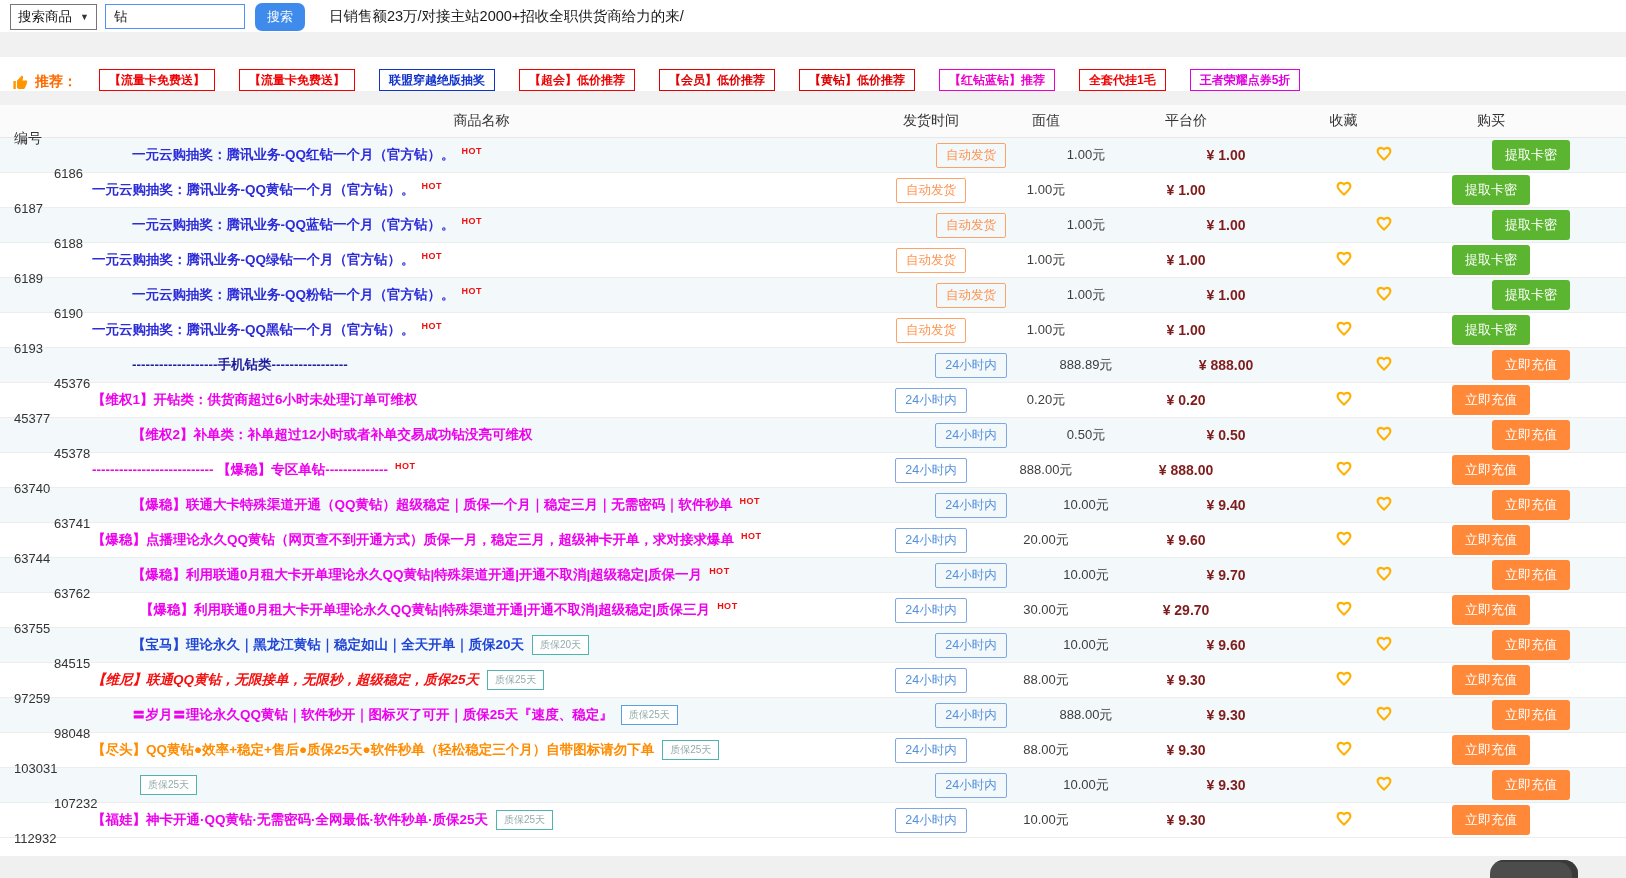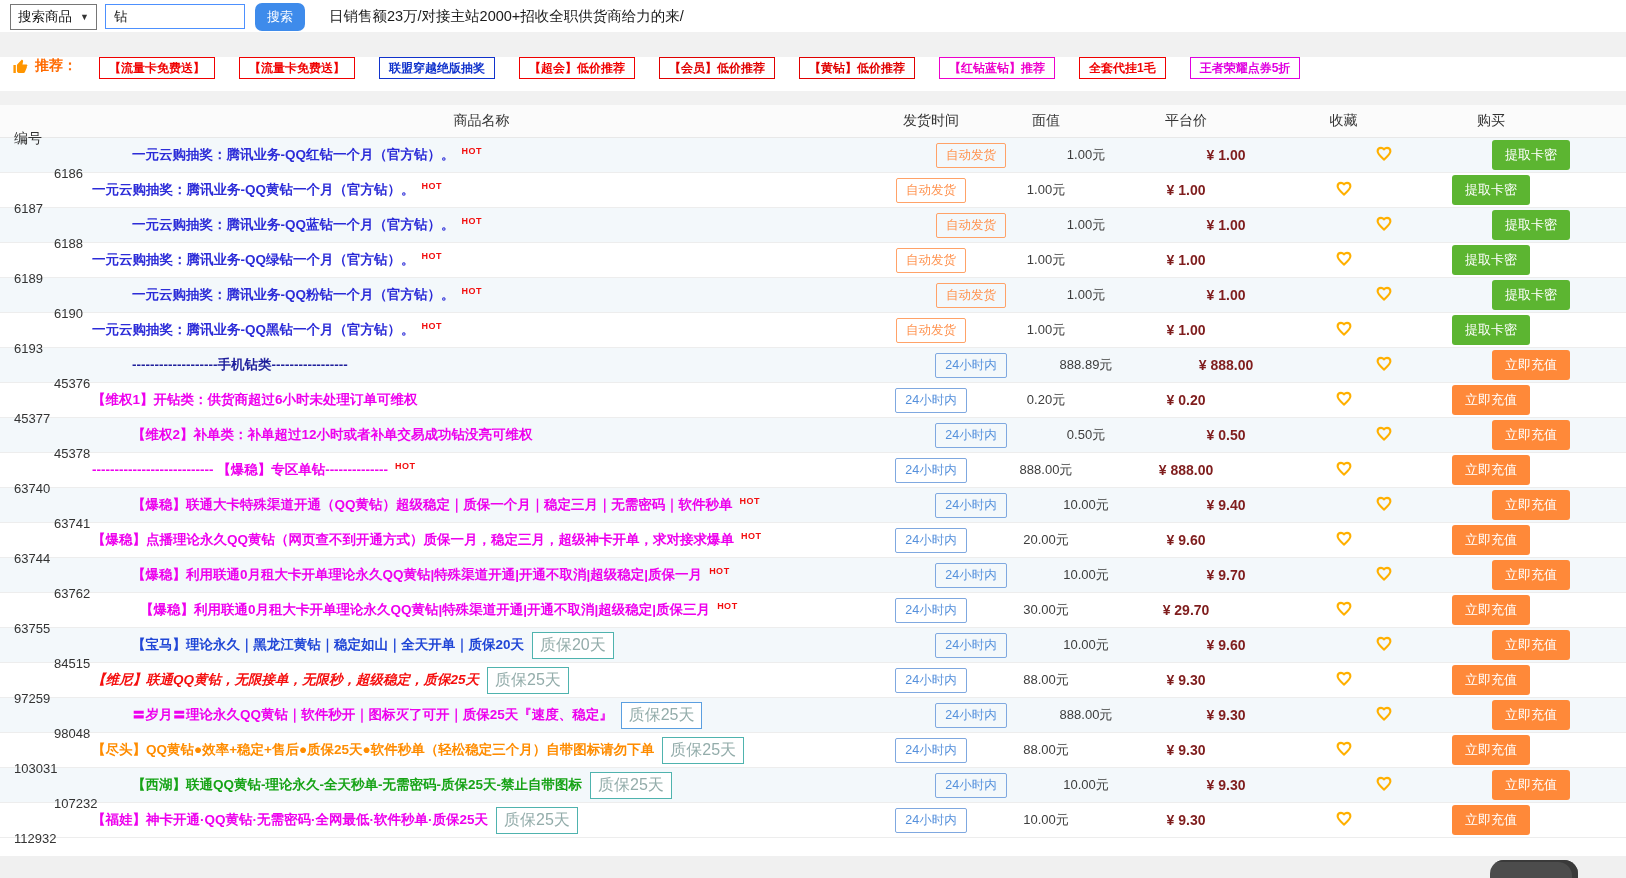--- a/index.html
+++ b/index.html
@@ -15,21 +15,21 @@
     font-size:13.5px; color:#222; outline:none; font-family:inherit; }
   .search-btn { margin-left:10px; background:#3e8beb; color:#fff; border:none; border-radius:7px;
     padding:5px 12px; font-size:13px; cursor:pointer; font-family:inherit; }
   .announce { margin-left:24px; font-size:14.5px; color:#1a1a1a; }
 
   .band { background:#f1f1f1; width:100%; }
   .band1 { height:25px; }
   .band2 { height:14px; }
 
   
-  .recbar { height:34px; display:flex; align-items:flex-start; padding-left:12px; background:#fff; gap:22px; }
+  .recbar { height:34px; display:flex; align-items:flex-end; padding-left:12px; background:#fff; gap:22px; }
   .rec-label-wrap { display:flex; align-items:center; gap:6px; }
   .rec-label { color:#ff6a00; font-size:14px; font-weight:bold; }
   .rec-link { display:inline-block; border:1px solid currentColor; padding:3px 9px;
     font-size:12px; font-weight:bold; text-decoration:none; line-height:1.2; cursor:pointer; background:#fff; }
 
   
   .thead { height:33px; display:flex; align-items:center; background:#fbfbfb;
     border-bottom:1px solid #e8e8e8; font-size:14px; color:#333; }
   .trow { height:35px; display:flex; align-items:center; border-bottom:1px solid #ededed;
     font-size:13px; background:#fff; }
@@ -40,21 +40,21 @@
   .c-ship  { width:120px; text-align:center; }
   .c-face  { width:110px; text-align:center; color:#3d3d3d; }
   .c-price { width:170px; text-align:center; font-weight:bold; font-size:14px; color:#7f1d1d; }
   .c-fav   { width:145px; text-align:center; }
   .c-buy   { width:150px; text-align:center; }
   .h-name  { text-align:center; display:block; }
 
   .pname { font-weight:bold; font-size:13.5px; text-decoration:none; cursor:pointer; white-space:nowrap; }
   .hot { color:#f20d0d; font-size:9px; font-weight:bold; margin-left:7px; letter-spacing:.5px;
     position:relative; top:-4px; }
-  .tag { margin-left:8px; border:1px solid #4fb3ae; color:#93acaa; font-size:16px; font-weight:normal;
+  .tag { margin-left:8px; border:1px solid #4fb3ae; color:#93acaa; font-size:10px; font-weight:normal;
     padding:2px 7px; background:#fff; white-space:nowrap; }
 
   .ship { display:inline-block; border:1px solid; padding:3px 9px; font-size:12.5px; border-radius:2px; background:transparent; }
   .ship.auto { color:#ff9350; border-color:#ffa268; }
   .ship.day  { color:#5590dc; border-color:#7fa8e0; }
 
   .heart { display:inline-block; cursor:pointer; line-height:0; }
   .buy { border:none; border-radius:3px; color:#fff; font-size:13px; padding:6px 13px;
     cursor:pointer; font-family:inherit; }
   .buy.card   { background:#5cb531; }
@@ -525,21 +525,20 @@
         </svg>
       </span>
     </div>
     <div class="cell c-buy">
       <button class="buy charge">立即充值</button>
     </div>
   </div>
     <div class="trow stripe">
     <div class="cell c-id">107232</div>
     <div class="cell c-name">
-      <a class="pname" style="color: rgb(22, 163, 22);">【西湖】联通QQ黄钻-理论永久-全天秒单-无需密码-质保25天-禁止自带图标</a>
 
       <span class="tag" style="border-color: rgb(79, 179, 174);">质保25天</span>
     </div>
     <div class="cell c-ship">
       <span class="ship day">24小时内</span>
     </div>
     <div class="cell c-face">10.00元</div>
     <div class="cell c-price">¥ 9.30</div>
     <div class="cell c-fav">
       <span class="heart">

